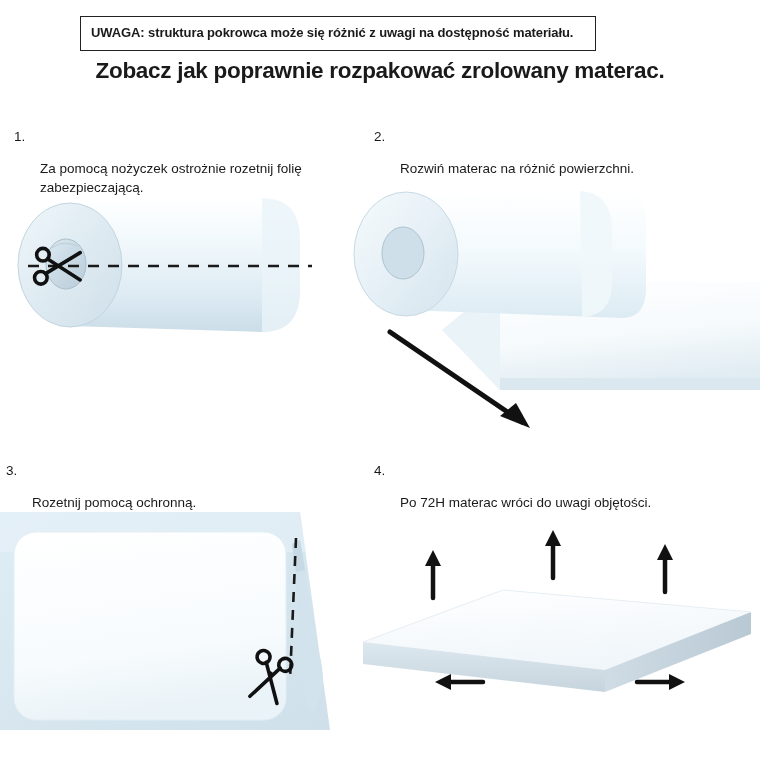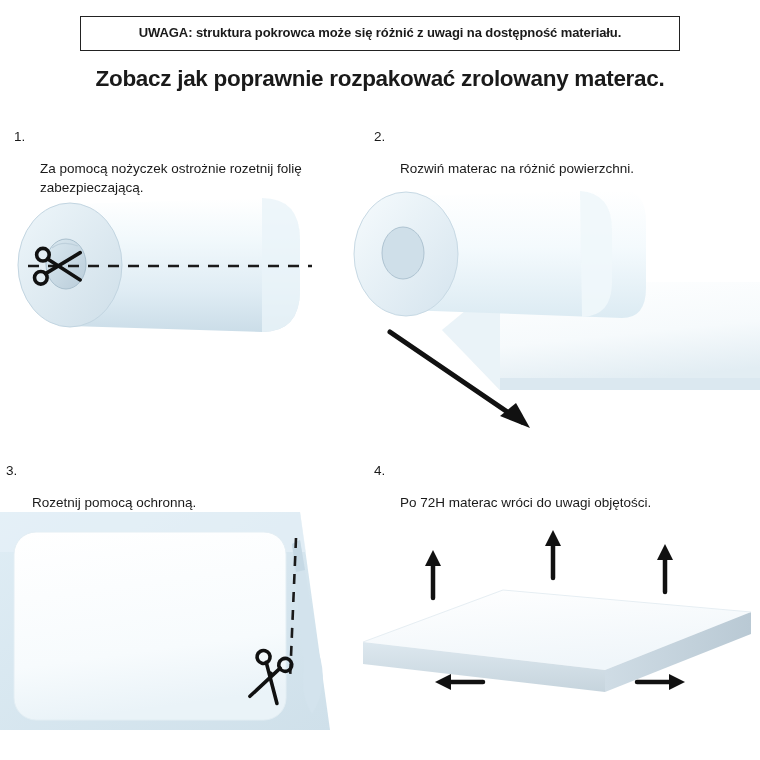--- a/index.html
+++ b/index.html
@@ -14,37 +14,36 @@
     font-family: "Liberation Sans", sans-serif;
     color: #1a1a1a;
     overflow: hidden;
   }
 
   
   .notice {
     position: absolute;
     left: 80px;
     top: 16px;
-    width: 600px;
+    width: 516px;
     box-sizing: border-box;
     border: 1px solid #222222;
     background: #ffffff;
-    text-align: center;
     padding: 8px 10px 9px 10px;
     font-size: 13px;
     font-weight: bold;
     letter-spacing: -0.1px;
     line-height: 1.2;
   }
 
   
   .heading {
     position: absolute;
     left: 0;
-    top: 66px;
+    top: 58px;
     width: 760px;
     text-align: center;
     font-size: 22.5px;
     font-weight: bold;
     letter-spacing: -0.3px;
   }
 
   
   .step {
     position: absolute;

